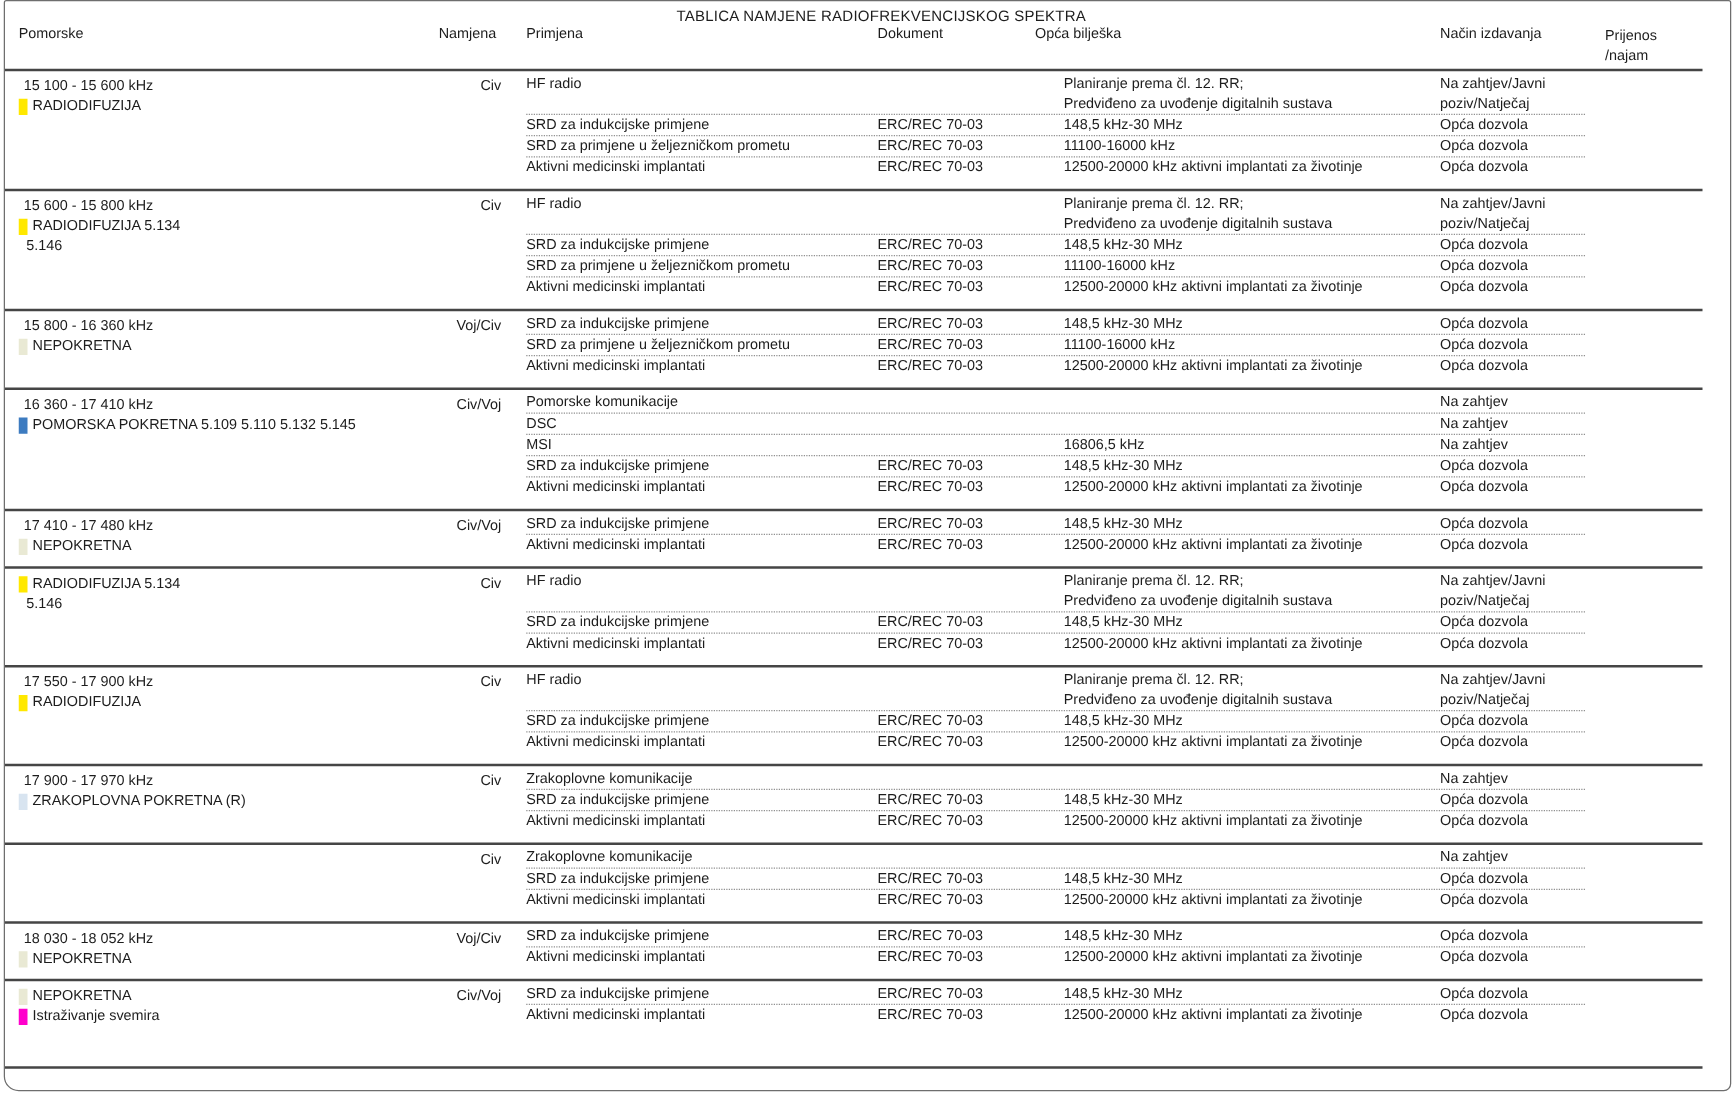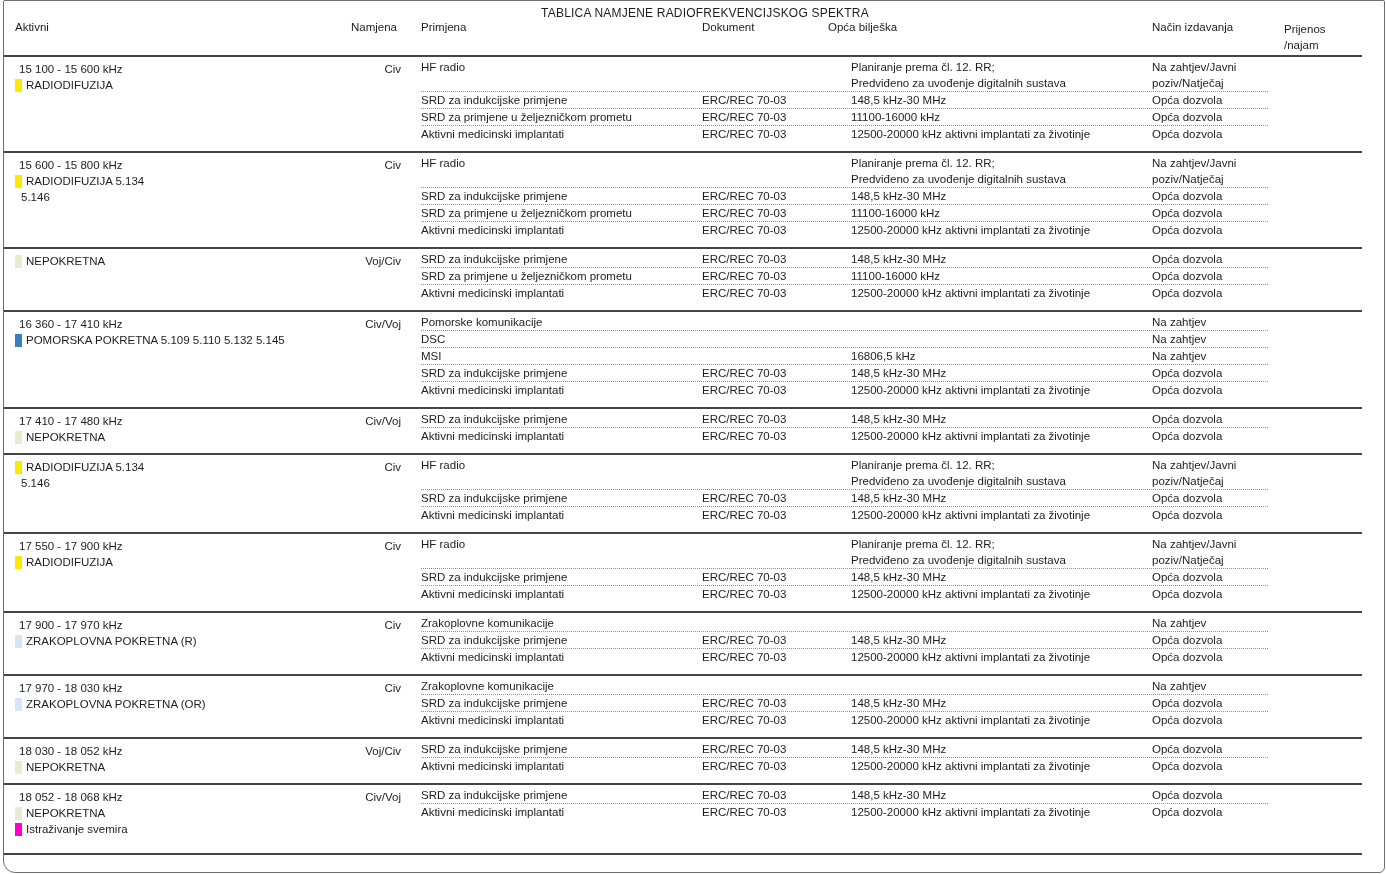--- a/index.html
+++ b/index.html
@@ -62,21 +62,21 @@
   .cell-b { width:301px; }
   .cell-n { width:116px; }
 </style>
 </head>
 <body>
 
 <div class="frame"></div>
 
 <div class="title">TABLICA NAMJENE RADIOFREKVENCIJSKOG SPEKTRA</div>
 
-<div class="hdr h-namjena">Aktivni</div>
+<div class="hdr h-namjena">Pomorske</div>
 <div class="hdr h-uporaba">Namjena</div>
 <div class="hdr h-primjena">Primjena</div>
 <div class="hdr h-dokument">Dokument</div>
 <div class="hdr h-biljeska">Opća bilješka</div>
 <div class="hdr h-nacin">Način izdavanja</div>
 <div class="hdr h-prijenos">
   <div>Prijenos</div>
   <div>/najam</div>
 </div>
 
@@ -215,20 +215,21 @@
             <div class="cl">12500-20000 kHz aktivni implantati za životinje</div>
           </div>
           <div class="cell-n">
             <div class="cl">Opća dozvola</div>
           </div>
         </div>
       </div>
     </div>
     <div class="block">
       <div class="namjena">
+        <div class="freq-line cl">15 800 - 16 360 kHz</div>
         <div class="alloc-line cl">
           <div class="chip" style="background: rgb(233, 233, 212);"></div>
           <div style="display: inline;">NEPOKRETNA</div>
         </div>
       </div>
       <div class="uporaba cl">Voj/Civ</div>
       <div class="rows">
         <div class="row">
           <div class="cell-p">
             <div class="cl">SRD za indukcijske primjene</div>
@@ -539,27 +540,20 @@
           <div class="cell-b">
             <div class="cl">12500-20000 kHz aktivni implantati za životinje</div>
           </div>
           <div class="cell-n">
             <div class="cl">Opća dozvola</div>
           </div>
         </div>
       </div>
     </div>
     <div class="block">
-      <div class="namjena">
-        <div class="freq-line cl">17 970 - 18 030 kHz</div>
-        <div class="alloc-line cl">
-          <div class="chip" style="background: rgb(216, 228, 240);"></div>
-          <div style="display: inline;">ZRAKOPLOVNA POKRETNA (OR)</div>
-        </div>
-      </div>
       <div class="uporaba cl">Civ</div>
       <div class="rows">
         <div class="row">
           <div class="cell-p">
             <div class="cl">Zrakoplovne komunikacije</div>
           </div>
           <div class="cell-d"></div>
           <div class="cell-b"></div>
           <div class="cell-n">
             <div class="cl">Na zahtjev</div>
@@ -630,21 +624,20 @@
             <div class="cl">12500-20000 kHz aktivni implantati za životinje</div>
           </div>
           <div class="cell-n">
             <div class="cl">Opća dozvola</div>
           </div>
         </div>
       </div>
     </div>
     <div class="block">
       <div class="namjena">
-        <div class="freq-line cl">18 052 - 18 068 kHz</div>
         <div class="alloc-line cl">
           <div class="chip" style="background: rgb(233, 233, 212);"></div>
           <div style="display: inline;">NEPOKRETNA</div>
         </div>
         <div class="alloc-line cl">
           <div class="chip" style="background: rgb(255, 0, 204);"></div>
           <div style="display: inline;">Istraživanje svemira</div>
         </div>
       </div>
       <div class="uporaba cl">Civ/Voj</div>

